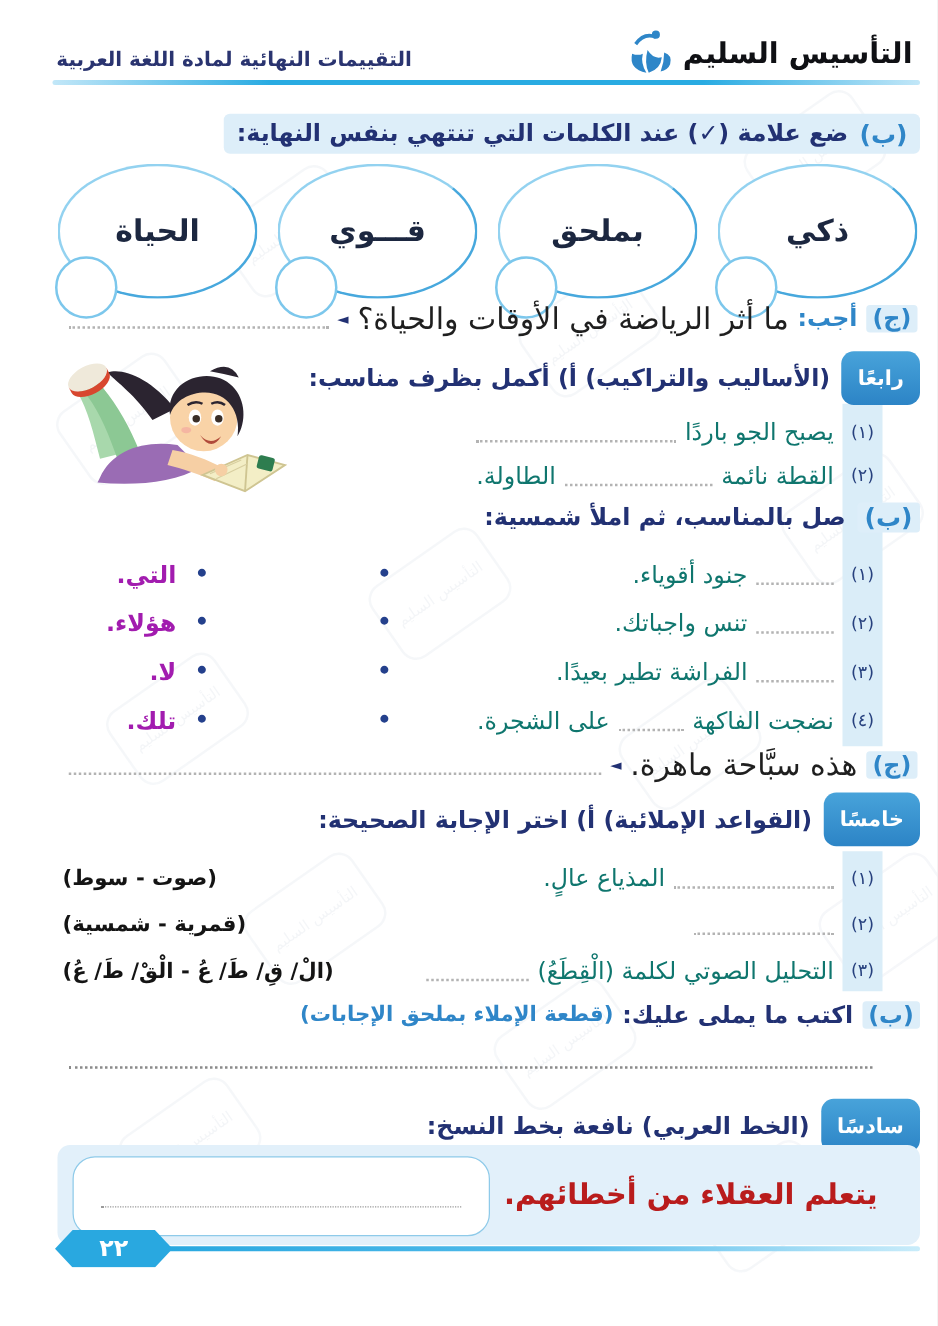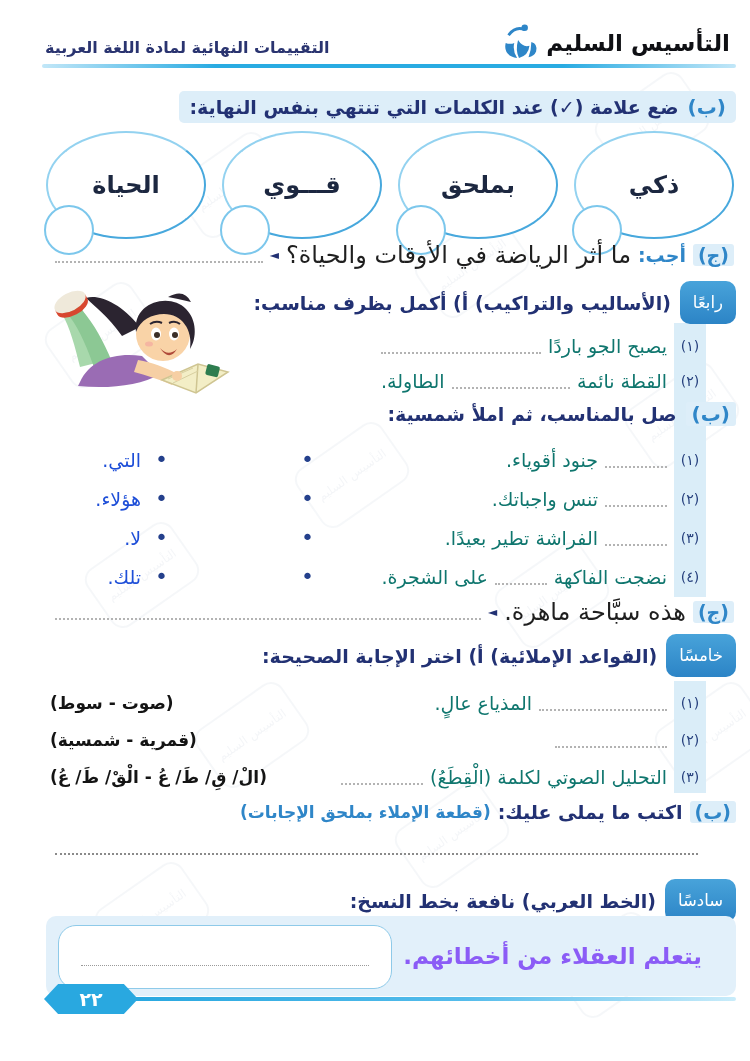--- a/index.html
+++ b/index.html
@@ -16,21 +16,21 @@
   .brand{top:22px;right:20px;display:flex;align-items:center;gap:8px}
   .brand-text{font-size:23px;font-weight:800;color:#0f1014}
   .header-title{top:38px;left:45px;font-size:16px;font-weight:700;color:#2a3470}
   .header-line{top:64px;left:42px;right:14px;height:4px;border-radius:2px;
       background:linear-gradient(90deg,#c2e7f8 0%,#29abe2 25%,#29abe2 75%,#c2e7f8 100%)}
   
   .sec-head{display:flex;align-items:center;gap:9px}
   .hl{background:#ddeef9;padding:4px 10px;border-radius:5px}
   .sec-label{color:#2f86c8;font-weight:800;font-size:20px}
   .sec-title{color:#223173;font-weight:800;font-size:19px}
-  .badge{background:linear-gradient(180deg,#48a3da,#2c84c6);color:#fff;font-weight:400;
+  .badge{background:linear-gradient(180deg,#48a3da,#2c84c6);color:#fff;font-weight:700;
          font-size:16.5px;padding:12px 13px;border-radius:10px}
   
   .ovals{top:131px;left:46px;right:16px;display:flex;justify-content:space-between}
   .oval{position:relative;width:160px;height:108px}
   .oval-ellipse{position:absolute;inset:0;border-radius:50%;border:2.5px solid #47a8dd;
       border-left-color:#93d2f0;border-top-color:#93d2f0;background:#fff;
       display:flex;align-items:center;justify-content:center;font-size:24px;font-weight:600;color:#1c2740}
   .oval-circle{position:absolute;width:46px;height:46px;left:-2px;bottom:-16px;border-radius:50%;
       border:2.5px solid #7cc7ec;background:#fff;z-index:3}
   
@@ -42,31 +42,31 @@
   .dots{border-bottom:2px dotted #b3b3b3;height:14px;display:inline-block}
   .dots.grow{flex:1}
   .num{color:#27417e;font-size:14px;width:32px;text-align:center;flex:0 0 32px}
   .it-row{display:flex;align-items:center;height:35px;gap:7px}
   .body-t{color:#0f766e;font-size:19px}
   
   .m-row{display:flex;align-items:center;height:39px;justify-content:space-between}
   .m-q{display:flex;align-items:center;gap:7px;width:405px}
   .m-o{display:flex;align-items:center;gap:14px;width:118px}
   .bullet{color:#24408c;font-size:22px;line-height:1}
-  .otext{color:#1d4ed8;font-size:19px;font-weight:400}
+  .otext{color:#a21caf;font-size:19px;font-weight:700}
   .spacer{flex:1}
   
   .s-row{display:flex;align-items:center;height:37px}
   .s-q{display:flex;align-items:center;gap:7px;flex:1}
   .s-o{color:#141414;font-size:17px;font-weight:600;white-space:nowrap}
   .long-dotted{top:853px;left:55px;right:52px;height:0;border-bottom:2.5px dotted #8a8a8a}
   
   .panel{top:916px;left:46px;right:14px;height:80px;background:#e2f0fa;border-radius:10px}
   .panel-sentence{position:absolute;right:34px;top:50%;transform:translateY(-50%);
-      font-size:23px;font-weight:800;color:#8b5cf6}
+      font-size:23px;font-weight:800;color:#b91c1c}
   .writebox{position:absolute;left:12px;top:9px;width:332px;height:62px;background:#fff;
       border:1.6px solid #8ecae9;border-radius:18px}
   .writebox-line{position:absolute;left:22px;right:22px;bottom:22px;border-bottom:1.6px dotted #9a9a9a}
   
   .badge22{top:984px;left:44px;width:94px;height:30px;background:#29a8e0;
       clip-path:polygon(15% 0,85% 0,100% 50%,85% 100%,15% 100%,0 50%);
       display:flex;align-items:center;justify-content:center;color:#fff;font-weight:800;font-size:19px}
   .footer-line{top:997px;left:132px;right:14px;height:3.5px;border-radius:2px;
       background:linear-gradient(90deg,#29a8e0 0%,#55bceb 55%,#c9ecfa 100%)}
 </style>

